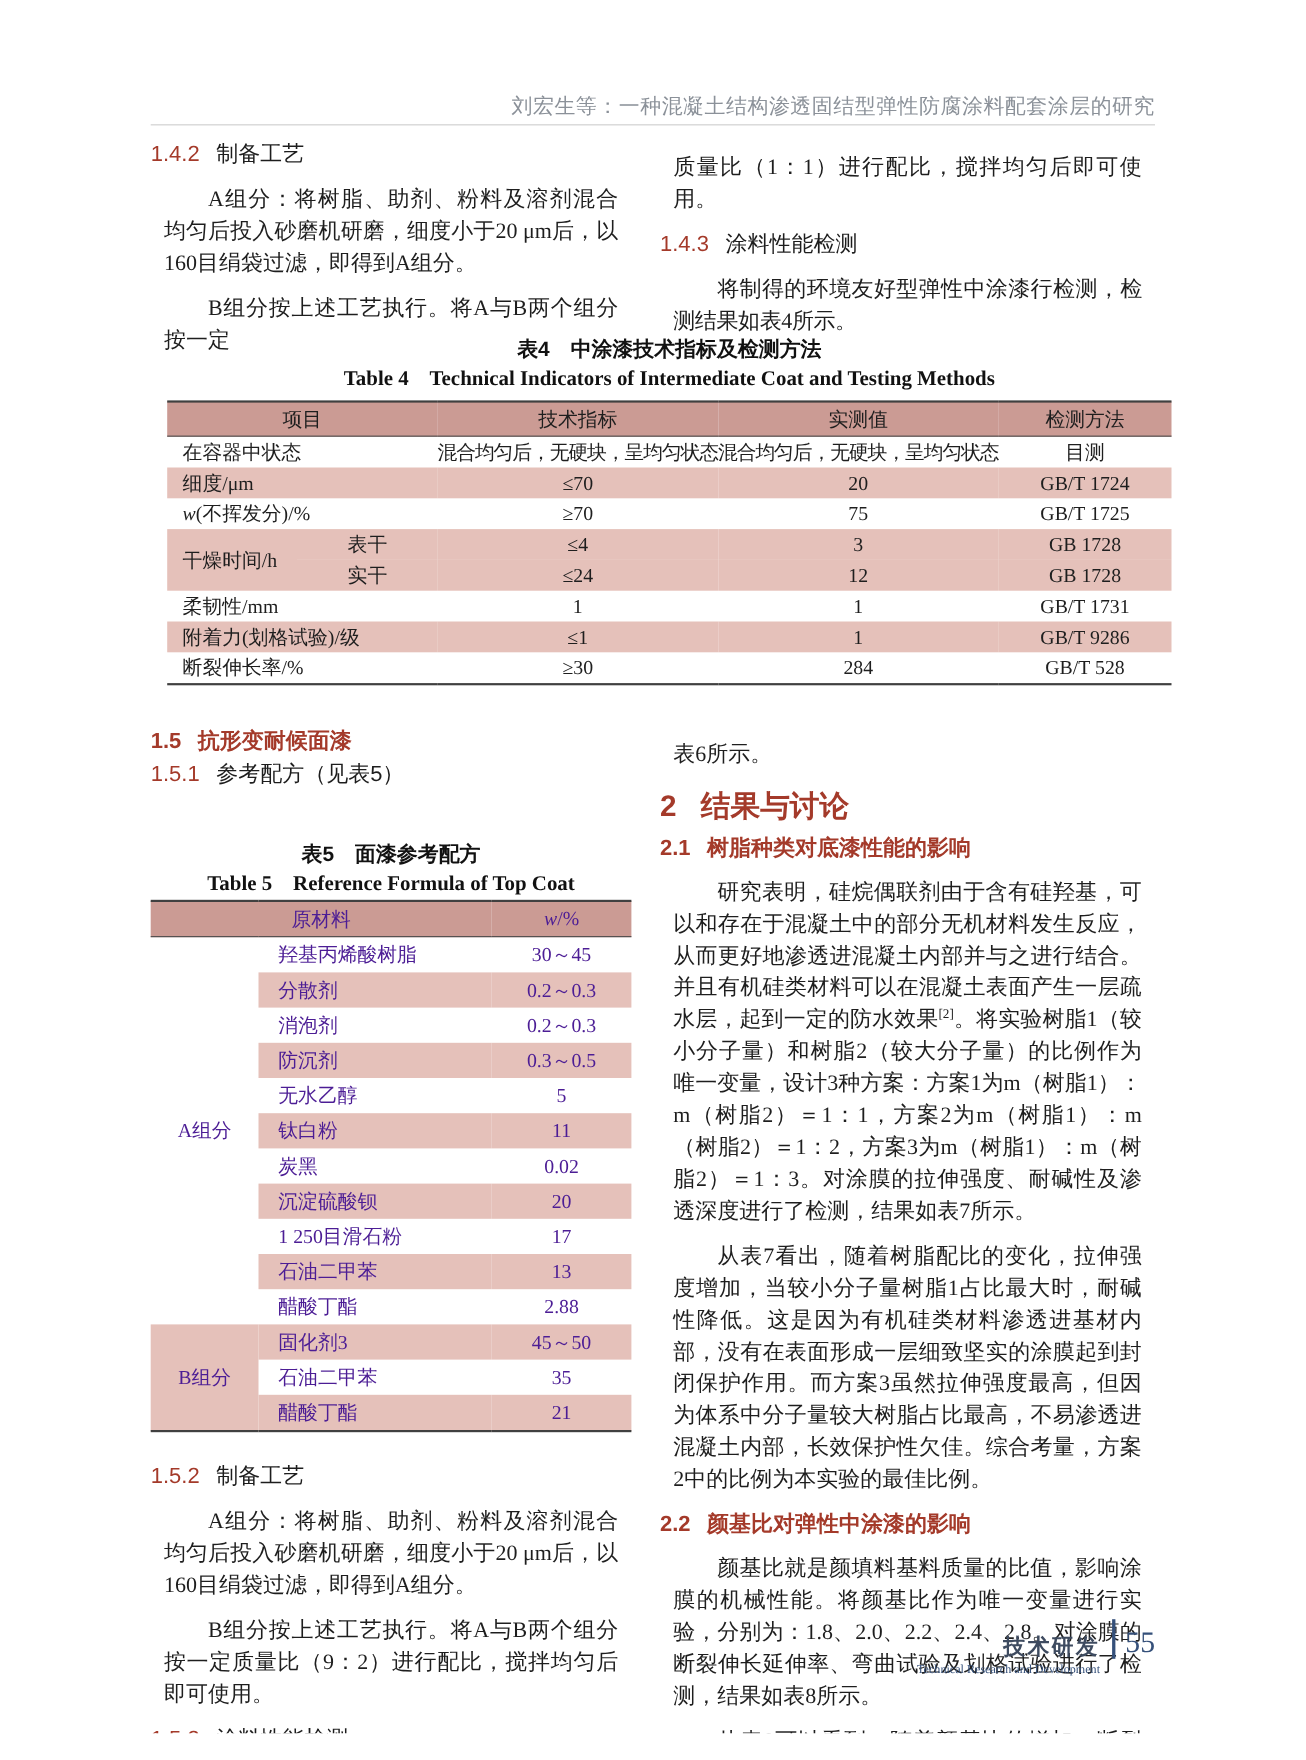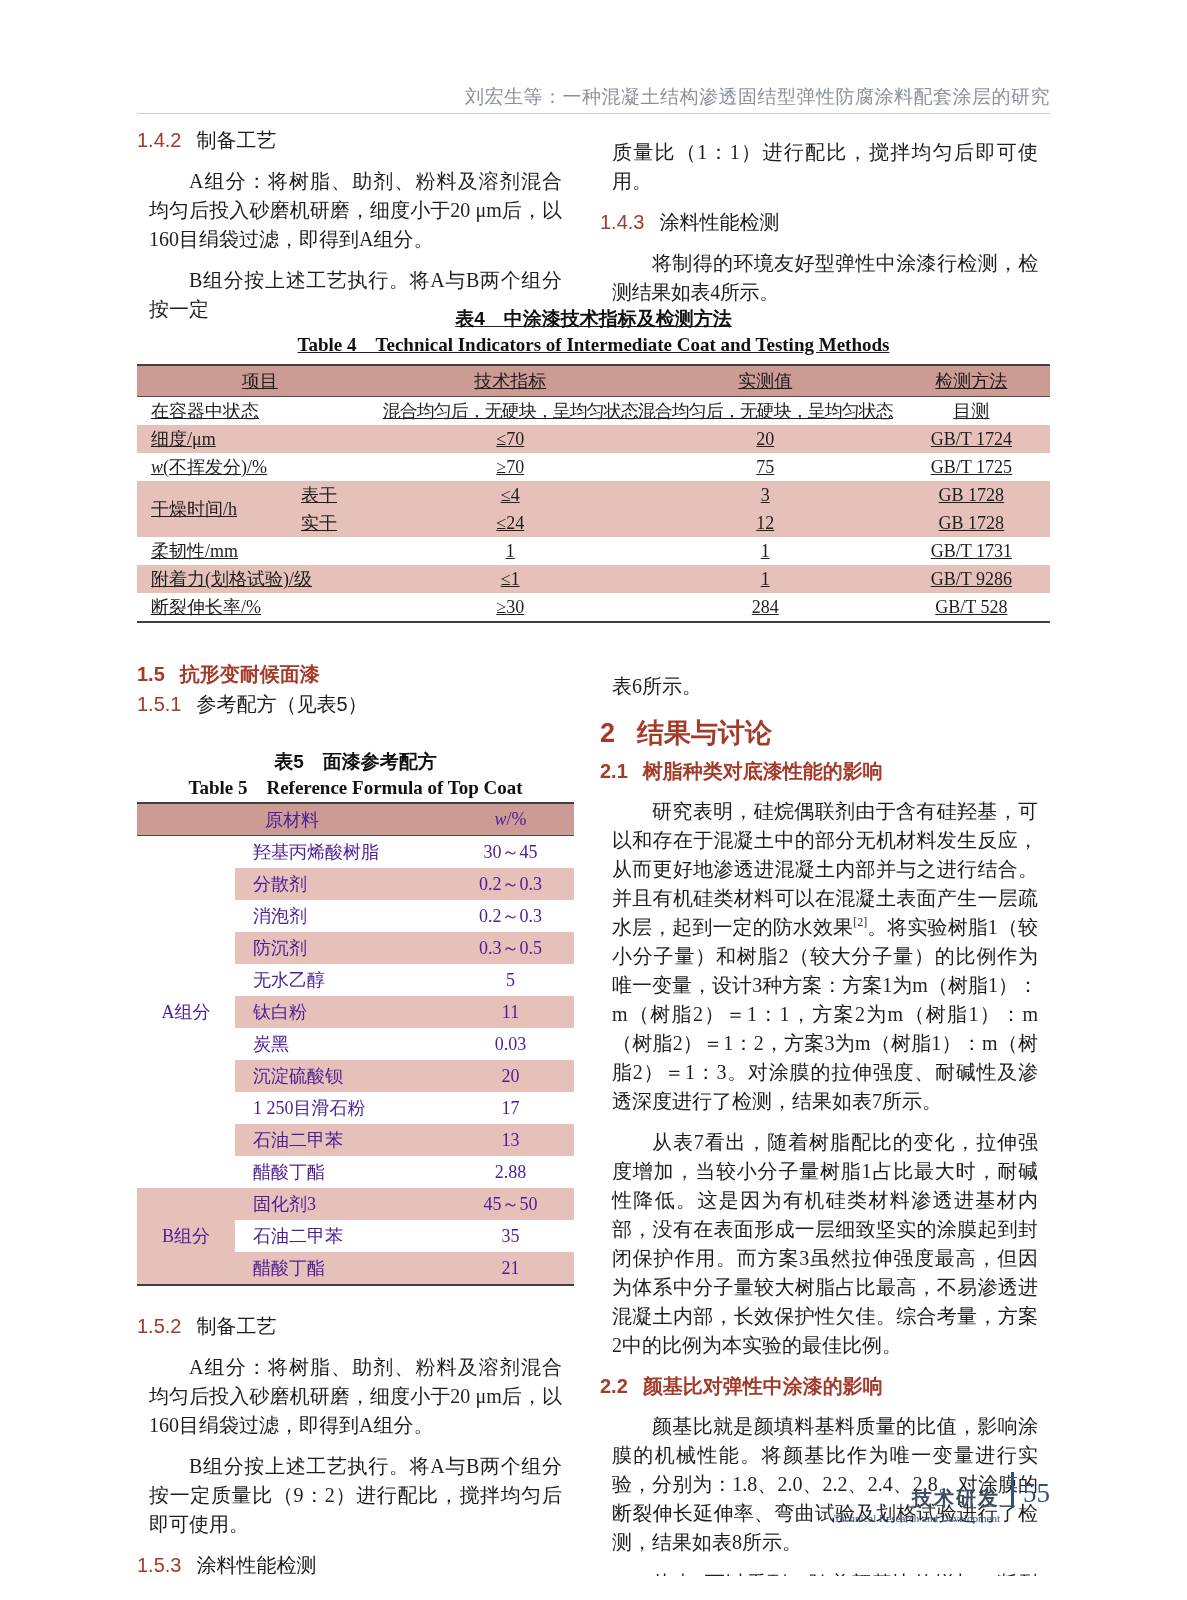--- a/index.html
+++ b/index.html
@@ -36,40 +36,40 @@
   .h1 { font-size:27px; line-height:36px; font-weight:bold; color:#a43a2a; }
   .h1 .hnum { margin-right:22px; }
 
   
   .tbl-cap-cn { text-align:center; font-family:"Liberation Sans", sans-serif; font-weight:bold;
                 font-size:19px; line-height:26px; color:#111; }
   .tbl-cap-en { text-align:center; font-family:"Liberation Serif", serif; font-weight:bold;
                 font-size:19px; line-height:26px; color:#111; margin-bottom:6px; }
 
   
-  .table4-block { position:absolute; top:306px; left:137px; width:913px;text-decoration:underline; }
+  .table4-block { position:absolute; top:306px; left:152px; width:913px; }
   table.t4 { width:100%; border-collapse:collapse; margin-top:2px;
              border-top:2px solid #404040; border-bottom:2px solid #404040; }
   .t4 td { font-size:18px; height:28px; padding:0; text-align:center; color:#1e1e1e; }
   .t4 tr.th-row td { background:#cb9b94; height:30px; border-bottom:1px solid #4a4a4a; }
   .t4 tr.shade td { background:#e5c1ba; }
   .t4 .c1 { text-align:left; padding-left:14px;margin-top:12px; }
   .t4 .tight { letter-spacing:-1px; white-space:nowrap; }
   .t4 i, .t5 i { font-family:"Liberation Serif", serif; }
 
   
   table.t5 { width:100%; border-collapse:collapse; margin-top:1px;
              border-top:2px solid #404040; border-bottom:2px solid #404040; }
   .t5 td { font-size:18px; height:28px; padding:2px; text-align:center; color:#4c1d95; }
   .t5 tr.th-row td { background:#cb9b94; height:27px; border-bottom:1px solid #4a4a4a; }
   .t5 td.shade { background:#e5c1ba; }
   .t5 .mat { text-align:left; padding-left:18px; }
   .t5 .grp { text-align:center; }
 
-  .mt30 { margin-top:30px; }
+  .mt30 { margin-top:46px; }
   .mt26 { margin-top:26px; }
   .mt14 { margin-top:14px; }
   .mb6  { margin-bottom:6px; }
   .mt2  { margin-top:2px; }
 
   
   .footer { position:absolute; right:137px; bottom:52px; display:flex; align-items:center; color:#35507a; }
   .f-labels { text-align:right; }
   .f-cn { font-family:"Liberation Sans", sans-serif; font-weight:bold; font-size:20px;
           letter-spacing:2px; color:#3e4b60; line-height:22px;margin-top:31px; }
@@ -215,21 +215,21 @@
         <tr>
           <td class="mat">无水乙醇</td>
           <td>5</td>
         </tr>
         <tr>
           <td class="mat shade">钛白粉</td>
           <td class="shade">11</td>
         </tr>
         <tr>
           <td class="mat">炭黑</td>
-          <td>0.03</td>
+          <td>0.02</td>
         </tr>
         <tr>
           <td class="mat shade">沉淀硫酸钡</td>
           <td class="shade">20</td>
         </tr>
         <tr>
           <td class="mat">1 250目滑石粉</td>
           <td>17</td>
         </tr>
         <tr>

